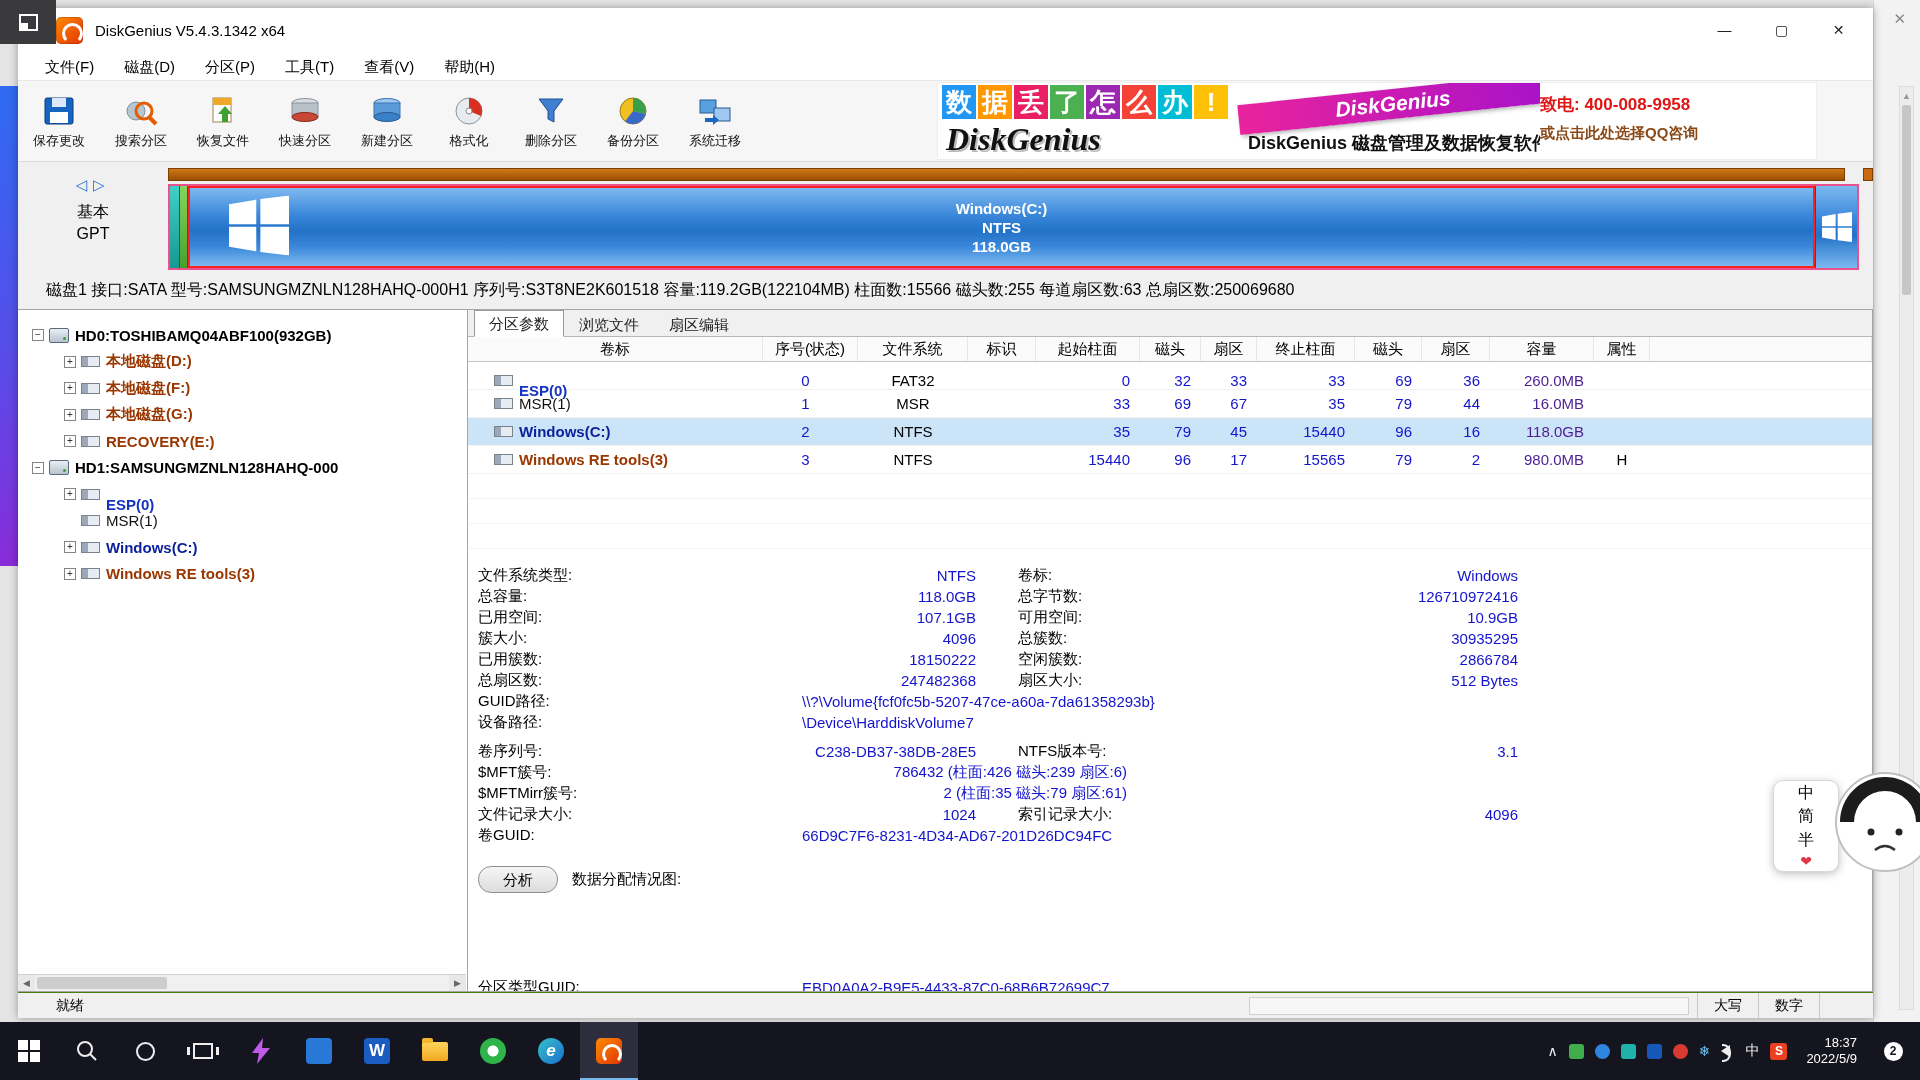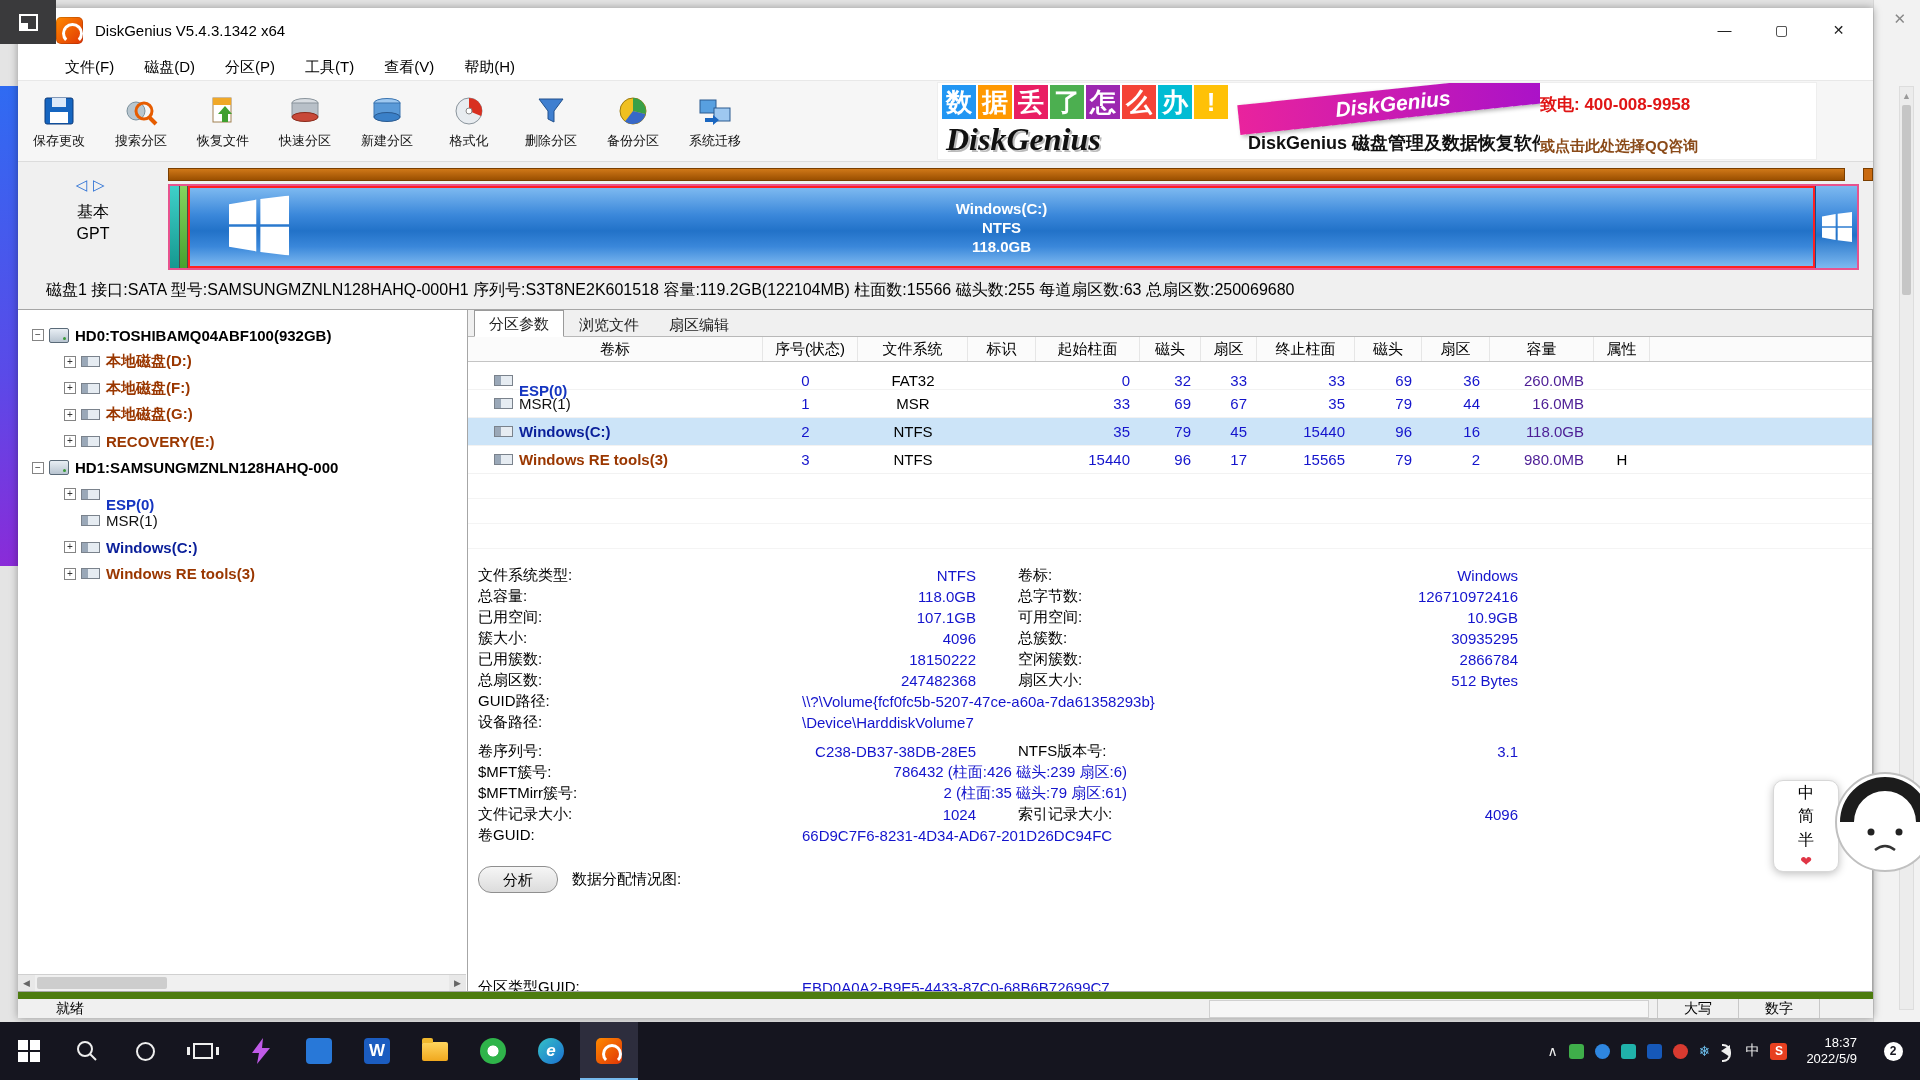--- a/index.html
+++ b/index.html
@@ -21,38 +21,38 @@
   .dg-window { position:absolute; left:18px; top:8px; width:1855px; height:1010px; background:#f0f0f0; box-shadow:0 0 8px rgba(0,0,0,.35); display:flex; flex-direction:column; z-index:10; }
 
   .titlebar { height:44px; background:#ffffff; display:flex; align-items:center; flex:0 0 auto; }
   .app-icon { width:27px; height:27px; margin-left:38px; border-radius:5px; background:linear-gradient(135deg,#ff8a00,#e03505); position:relative; box-shadow:inset 0 0 0 1px rgba(0,0,0,.15); }
   .app-icon::after { content:""; position:absolute; left:6px; top:6px; width:15px; height:15px; border:3px solid #fff; border-radius:50%; border-bottom-color:transparent; }
   .title-text { margin-left:12px; font-size:15px; }
   .win-btns { margin-left:auto; display:flex; height:100%; }
   .win-btn { width:57px; height:100%; display:flex; align-items:center; justify-content:center; font-size:14px; color:#222; }
   .win-btn.close { margin-right:6px; }
 
-  .menubar { height:29px; background:#fff; display:flex; align-items:center; padding-left:32px; border-bottom:1px solid #e8e8e8; flex:0 0 auto; }
+  .menubar { height:29px; background:#fff; display:flex; align-items:center; padding-left:12px; border-bottom:1px solid #e8e8e8; flex:0 0 auto; }
   .menu-item { padding:0 15px; height:100%; line-height:29px; font-size:15px; }
 
   .toolbar { height:81px; background:#f6f6f6; border-bottom:1px solid #dcdcdc; display:flex; align-items:center; position:relative; flex:0 0 auto; }
   .tool-btn { width:82px; height:76px; display:flex; flex-direction:column; align-items:center; justify-content:center; gap:3px; }
   .tool-ico { width:38px; height:36px; display:flex; align-items:center; justify-content:center; }
   .tool-label { font-size:13px; color:#111; white-space:nowrap; }
 
   
   .ad { position:absolute; left:919px; top:1px; width:880px; height:78px; background:#fff; overflow:hidden; border:1px solid #eee; }
   .ad-tiles { position:absolute; left:4px; top:2px; display:flex; gap:2px; }
   .ad-tile { width:34px; height:34px; color:#fff; font-weight:bold; font-size:26px; display:flex; align-items:center; justify-content:center; }
   .ad-brand { position:absolute; left:8px; top:38px; font-size:32px; font-weight:bold; font-style:italic; font-family:"Liberation Serif","DejaVu Serif",serif; color:#111; text-shadow:2px 2px 0 #bbb; }
   .ad-ribbon { position:absolute; left:300px; top:6px; width:310px; height:30px; background:linear-gradient(90deg,#e9239d,#a912c9); transform:rotate(-6deg); color:#fff; font-weight:bold; font-style:italic; font-size:21px; display:flex; align-items:center; justify-content:center; box-shadow:2px 2px 4px rgba(0,0,0,.3); }
   .ad-sub { position:absolute; left:310px; top:48px; font-size:18px; font-weight:bold; color:#111; }
   .ad-right { position:absolute; right:6px; top:0; width:270px; height:100%; background:#fff; padding-top:10px; }
   .ad-phone { color:#e01515; font-weight:bold; font-size:17px; }
-  .ad-qq { color:#8a4a18; font-weight:bold; font-size:15px; margin-top:21px; }
+  .ad-qq { color:#8a4a18; font-weight:bold; font-size:15px; margin-top:8px; }
 
   
   .diskpanel { height:110px; background:#f0f0f0; display:flex; flex:0 0 auto; }
   .dp-left { width:150px; display:flex; flex-direction:column; align-items:center; padding-top:14px; }
   .dp-arrows { color:#2a6fd4; font-size:15px; letter-spacing:6px; }
   .dp-type1 { margin-top:8px; font-size:16px; }
   .dp-type2 { margin-top:2px; font-size:16px; }
   .dp-right { flex:1; padding:6px 14px 0 0; position:relative; }
   .hd-bar { height:13px; background:linear-gradient(180deg,#d07818,#9a4f00); border:1px solid #7a3e00; margin-right:14px; }
   .hd-cap { position:absolute; right:0; top:6px; width:10px; height:13px; background:#c96a10; border:1px solid #7a3e00; }
@@ -112,24 +112,24 @@
   .dvl { color:#1414cc; padding-left:12px; white-space:nowrap; }
   .drow-mft { display:flex; height:21px; align-items:center; }
   .drow-mft .dl { width:322px; flex:0 0 auto; }
   .dvm { width:337px; text-align:right; color:#1414cc; white-space:nowrap; }
   .dgap { height:8px; }
   .analyze-row { display:flex; align-items:center; margin-top:20px; padding-left:10px; gap:14px; }
   .btn-analyze { width:80px; height:27px; background:linear-gradient(180deg,#f6f6f6,#dcdcdc); border:1px solid #8f8f8f; border-radius:13px; text-align:center; line-height:25px; font-size:15px; }
   .cut-row { position:absolute; left:0; bottom:-7px; display:flex; height:21px; align-items:center; }
   .cut-row .dl { width:322px; }
 
-  .statusbar { height:26px; background:#f0f0f0; border-top:7px solid #4d7c0f; display:flex; align-items:center; font-size:14px; flex:0 0 auto; }
+  .statusbar { height:26px; background:#f0f0f0; border-top:1px solid #4d7c0f; display:flex; align-items:center; font-size:14px; flex:0 0 auto; }
   .sb-ready { padding-left:38px; flex:1; }
   .sb-sunk { width:440px; height:18px; border:1px solid #d0d0d0; background:#f6f6f6; margin-right:8px; }
-  .sb-cell { padding:0 26px; border-left:1px solid #c8c8c8; height:100%; display:flex; align-items:center; }
+  .sb-cell { padding:0 16px; border-left:1px solid #c8c8c8; height:100%; display:flex; align-items:center; }
   .sb-grip { width:54px; height:100%; border-left:1px solid #c8c8c8; }
 
   
   .taskbar { position:absolute; left:0; bottom:0; width:1920px; height:58px; background:#15151f; display:flex; align-items:center; z-index:80; }
   .tb-btn { width:58px; height:58px; display:flex; align-items:center; justify-content:center; position:relative; }
   .tb-btn.active { background:#2d2d3d; box-shadow:inset 0 -2px 0 #76b9ed; }
   .start-grid { display:grid; grid-template-columns:10px 10px; grid-template-rows:10px 10px; gap:2px; }
   .start-grid div { background:#fff; }
   .ring { width:19px; height:19px; border:2px solid #eee; border-radius:50%; }
   .taskview { width:20px; height:16px; border:2px solid #eee; position:relative; }

